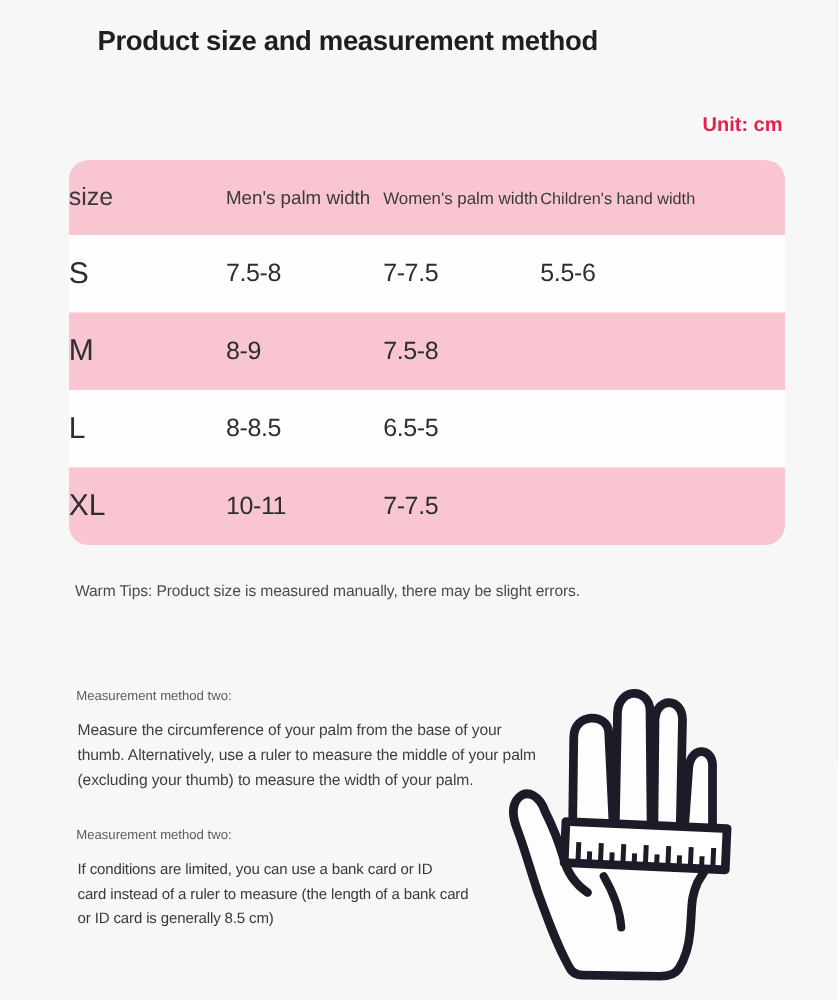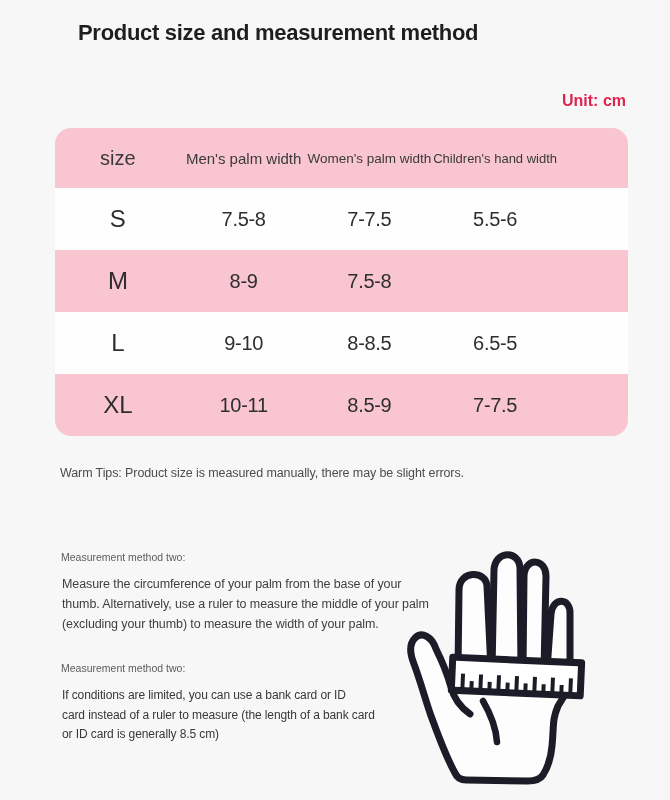--- a/index.html
+++ b/index.html
@@ -21,21 +21,21 @@
   .unit {
     position:absolute; right:44px; top:92px;
     font-size:16px; font-weight:700; color:#e0234e;
   }
   .sizetable {
     position:absolute; left:55px; top:128px; width:573px;
     border-radius:16px; overflow:hidden;
   }
   .trow {
     display:grid; grid-template-columns:repeat(4,1fr);
-    align-items:center; text-align:center;
+    align-items:center; text-align:left;
     height:62px; padding-right:70px;
   }
   .trow.head { height:60px; background:#f8c5d1; }
   .head .c0 { font-size:20px; color:#3a3a3a; }
   .head .c1 { font-size:15px; color:#3a3a3a; }
   .head .c2 { font-size:13.5px; color:#3a3a3a; }
   .head .c3 { font-size:13px; color:#3a3a3a; }
   .row-white { background:#fefefe; }
   .row-pink  { background:#f8c5d1; }
   .cell-size { font-size:24px; color:#2e2e2e; }
@@ -83,29 +83,27 @@
     </div>
 
     <div class="trow row-pink">
       <div class="cell-size">M</div>
       <div class="cell-num">8-9</div>
       <div class="cell-num">7.5-8</div>
     </div>
 
     <div class="trow row-white">
       <div class="cell-size">L</div>
-      <div class="cell-num">9-10</div>
       <div class="cell-num">8-8.5</div>
       <div class="cell-num">6.5-5</div>
     </div>
 
     <div class="trow row-pink">
       <div class="cell-size">XL</div>
       <div class="cell-num">10-11</div>
-      <div class="cell-num">8.5-9</div>
       <div class="cell-num">7-7.5</div>
     </div>
   </div>
 
   <p class="warmtips">Warm Tips: Product size is measured manually, there may be slight errors.</p>
 
   <div class="mlabel m1">Measurement method two:</div>
   <p class="mtext t1">Measure the circumference of your palm from the base of your
 thumb. Alternatively, use a ruler to measure the middle of your palm
 (excluding your thumb) to measure the width of your palm.</p>

